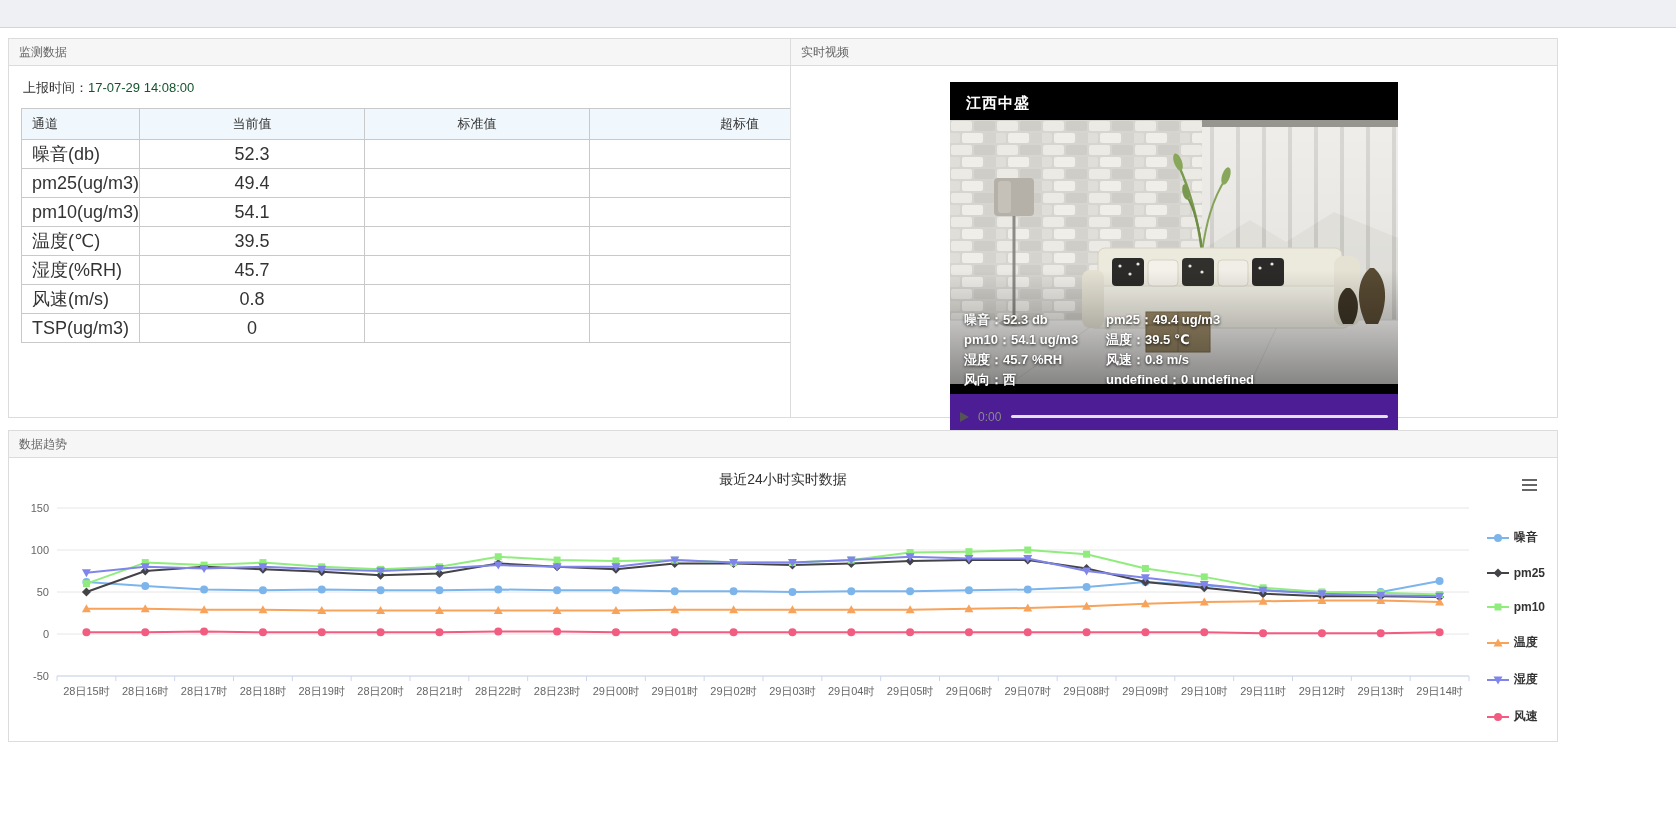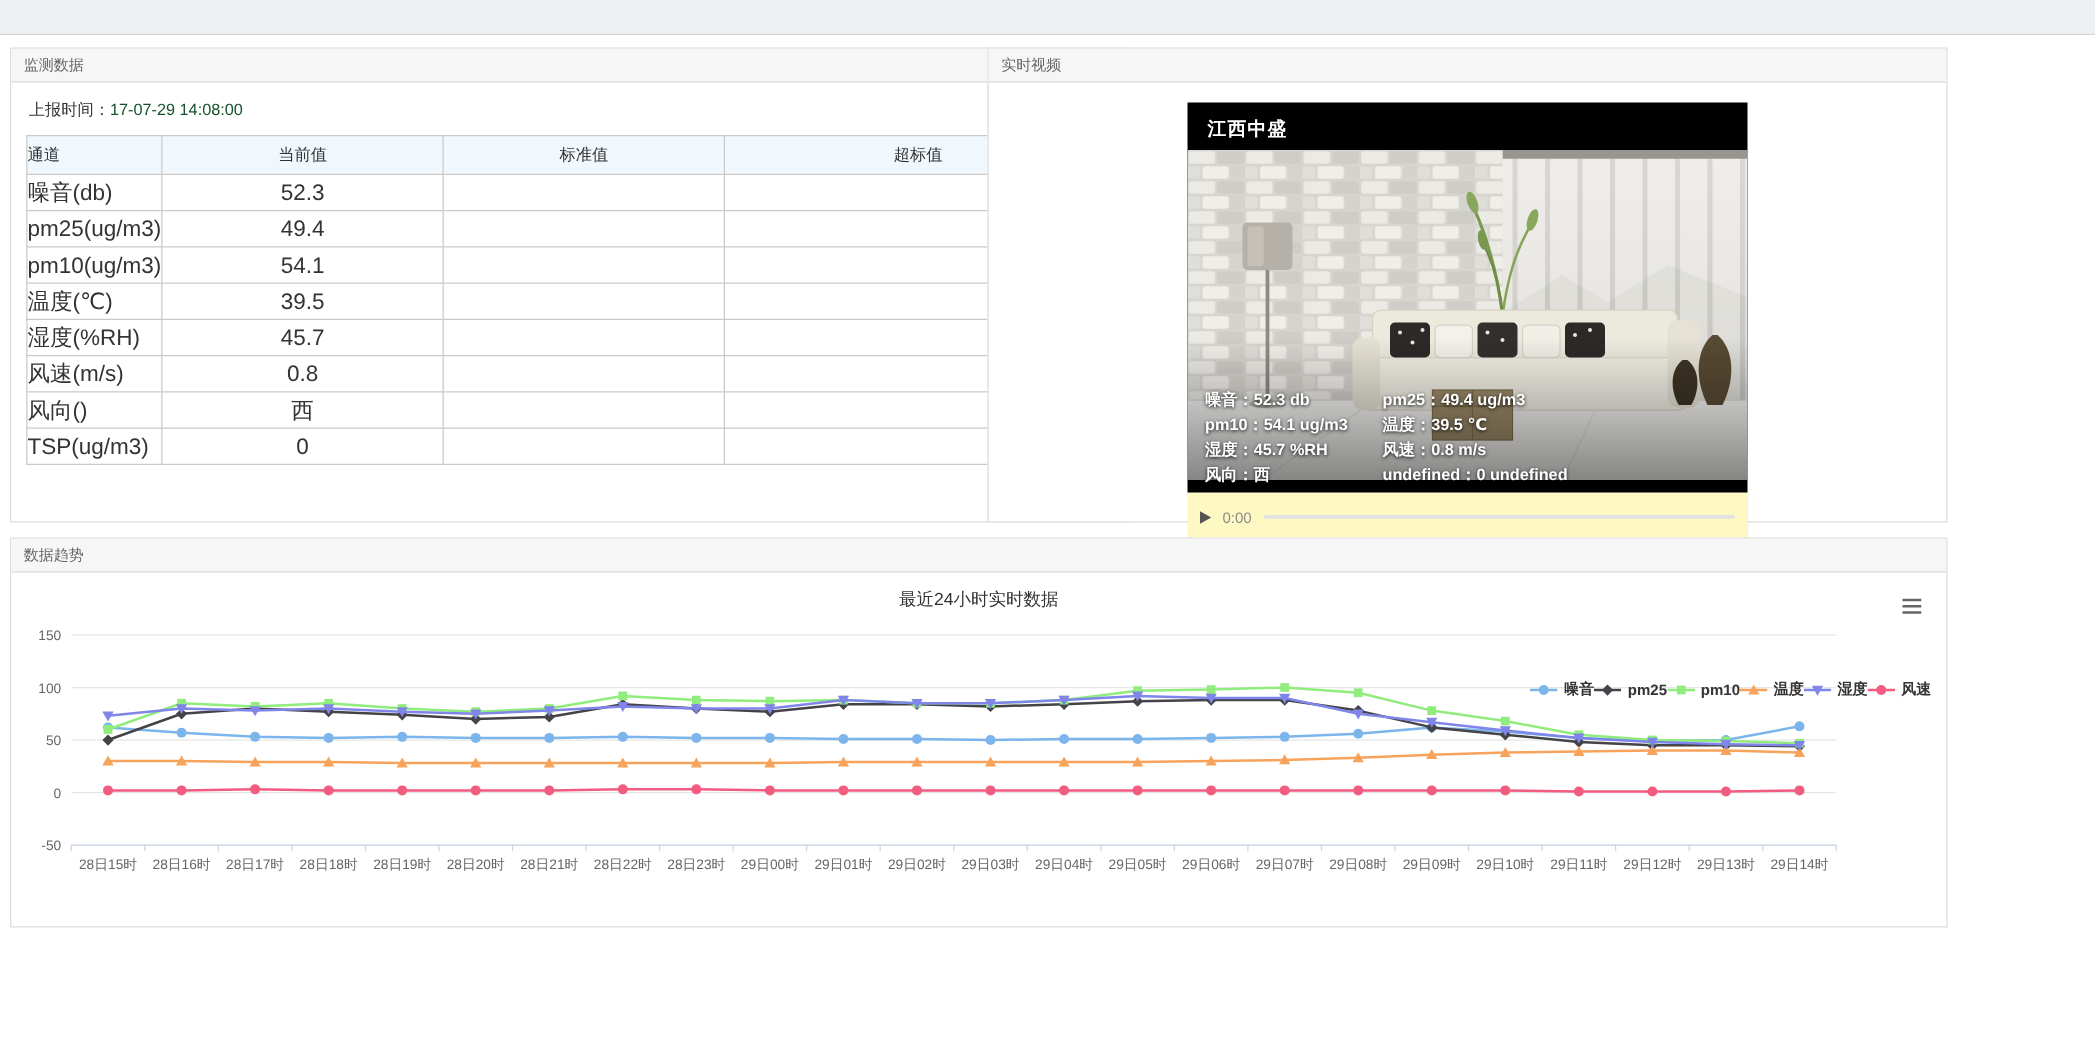--- a/index.html
+++ b/index.html
@@ -12,45 +12,45 @@
 
   
   .monitor { left:8px; top:38px; width:895px; height:380px; }
   .monitor-body { padding:4px 12px 10px; }
   .device-line { font-size:15px; color:#333; padding:11px 2px 9px; border-bottom:1px solid #e5e5e5; }
   .report-line { font-size:13px; color:#333; padding:9px 2px 9px; }
   .report-time { color:#14532d; }
   .data-table { width:100%; border-collapse:collapse; margin-top:2px; }
   .data-table th { background:#f1f8fd; border:1px solid #c9c9c9; height:31px; font-size:13px; color:#333; font-weight:normal; text-align:center; }
   .data-table td { border:1px solid #c9c9c9; height:29px; font-size:18px; color:#333; text-align:center; }
-  .data-table th.col-left, .data-table td.col-left { text-align:left; }
+  .data-table th.col-left, .data-table td.col-left { text-align:left; padding-left:10px; }
   .data-table th:nth-child(1){ width:90px; }
   .data-table th:nth-child(2){ width:225px; }
   .data-table th:nth-child(3){ width:225px; }
 
   
   .video-panel { left:790px; top:38px; width:768px; height:380px; }
   .video-wrap { width:448px; margin:16px auto 0; }
   .video-screen { position:relative; width:448px; height:312px; background:#000; overflow:hidden; }
   .video-title { position:absolute; top:12px; left:16px; color:#fff; font-size:15px; font-weight:bold; letter-spacing:1px; z-index:3; }
   .scene { position:absolute; left:0; top:38px; width:448px; height:264px; display:block; }
   .video-overlay { position:absolute; left:14px; bottom:4px; z-index:3; color:#fff; font-size:13px; font-weight:bold; line-height:20px; text-shadow:0 1px 3px rgba(0,0,0,0.9); }
   .overlay-line span:first-child { display:inline-block; min-width:126px; margin-right:16px; }
-  .video-controls { display:flex; align-items:center; height:46px; padding:0 10px; background:#fef9c3; border-bottom:7px solid #737373; box-shadow:0 1px 2px rgba(0,0,0,0.06); }
+  .video-controls { display:flex; align-items:center; height:46px; padding:0 10px; background:#4c1d95; border-bottom:1px solid #737373; box-shadow:0 1px 2px rgba(0,0,0,0.06); }
   .play-btn { width:0; height:0; border-left:9px solid #555; border-top:5.5px solid transparent; border-bottom:5.5px solid transparent; cursor:pointer; }
   .video-time { font-size:12px; color:#8a8a8a; margin:0 10px 0 9px; }
   .progress { flex:1; height:3px; background:#e2e2e2; border-radius:2px; cursor:pointer; }
 
   
   .trend { left:8px; top:430px; width:1550px; height:312px; }
   .chart-title { text-align:center; font-size:14px; color:#333; padding:13px 0 7px; }
   .chart-menu { position:absolute; top:44px; right:16px; width:24px; height:20px; cursor:pointer; display:flex; flex-direction:column; justify-content:center; align-items:center; gap:3px; }
   .chart-menu span { display:block; width:15px; height:2px; background:#666; }
   .trend-svg { display:block; }
-  .chart-legend { position:absolute; right:12px; top:112px; display:flex; gap:0; }
+  .chart-legend { position:absolute; right:12px; top:98px; display:flex; flex-direction:column; gap:20px; }
   .legend-item { display:flex; align-items:center; gap:5px; cursor:pointer; font-size:12px; font-weight:bold; color:#333; }
   svg { font-family:"Liberation Sans","DejaVu Sans",sans-serif; }
 </style>
 </head>
 <body>
 
 <div class="top-bar"></div>
 
 <div class="panel monitor">
   <div class="panel-header">监测数据</div>
@@ -94,26 +94,20 @@
           </tr>
           <tr>
             <td class="col-left">湿度(%RH)</td>
             <td>45.7</td>
             <td></td>
             <td></td>
           </tr>
           <tr>
             <td class="col-left">风速(m/s)</td>
             <td>0.8</td>
-            <td></td>
-            <td></td>
-          </tr>
-          <tr>
-            <td class="col-left">风向()</td>
-            <td>西</td>
             <td></td>
             <td></td>
           </tr>
           <tr>
             <td class="col-left">TSP(ug/m3)</td>
             <td>0</td>
             <td></td>
             <td></td>
           </tr>
         </tbody>

